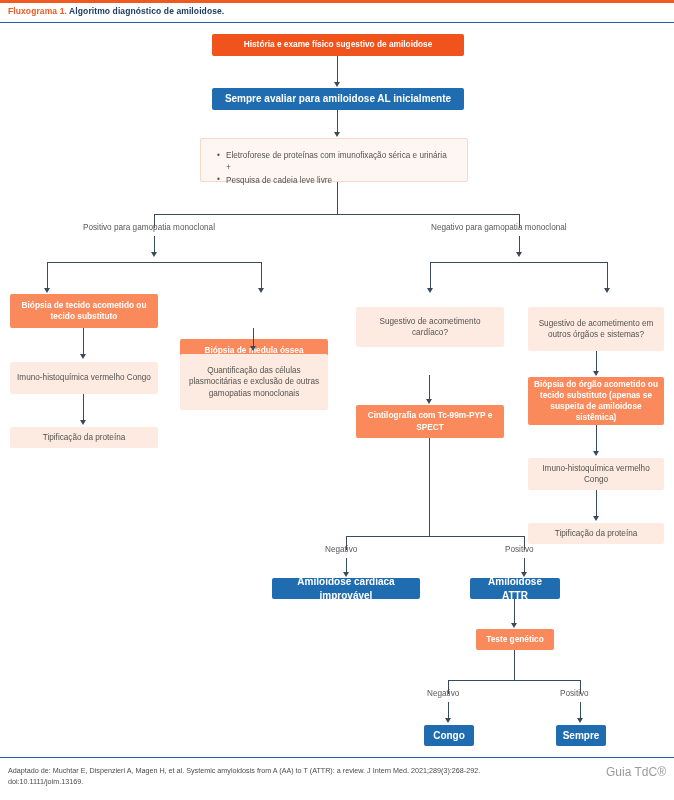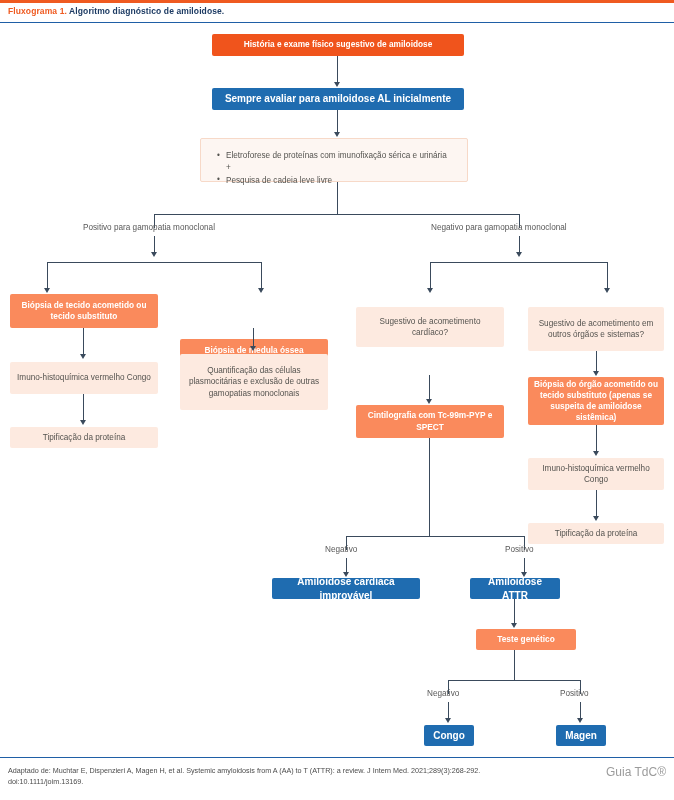--- a/index.html
+++ b/index.html
@@ -186,41 +186,41 @@
   <div class="node blue" style="left:272px; top:554px; width:148px; height:21px;">
     <span>Amiloidose cardíaca improvável</span>
   </div>
 
   <div class="node blue" style="left:470px; top:554px; width:90px; height:21px;">
     <span>Amiloidose ATTR</span>
   </div>
   <div class="v" style="left:514px; top:575px; height:26px;"></div>
   <div class="arrow" style="left:511.2px; top:599px;"></div>
 
-  <div class="node orange-mid" style="left:476px; top:605px; width:100px; height:21px;">
+  <div class="node orange-mid" style="left:476px; top:605px; width:78px; height:21px;">
     <span>Teste genético</span>
   </div>
 
   <div class="v" style="left:514px; top:626px; height:30px;"></div>
   <div class="h" style="left:448px; top:656px; width:133px;"></div>
   <div class="v" style="left:448px; top:656px; height:14px;"></div>
   <div class="v" style="left:580px; top:656px; height:14px;"></div>
 
   <div class="label" style="left:427px; top:665px;">Negativo</div>
   <div class="label" style="left:560px; top:665px;">Positivo</div>
 
   <div class="v" style="left:448px; top:678px; height:18px;"></div>
   <div class="arrow" style="left:445.2px; top:694px;"></div>
   <div class="v" style="left:580px; top:678px; height:18px;"></div>
   <div class="arrow" style="left:577.2px; top:694px;"></div>
 
   <div class="node blue" style="left:424px; top:701px; width:50px; height:21px;">
     <span>Congo</span>
   </div>
   <div class="node blue" style="left:556px; top:701px; width:50px; height:21px;">
-    <span>Magen</span>
+    <span>Sempre</span>
   </div>
 
 </div>
 
 <div id="footrule"></div>
 <div id="footnote">Adaptado de: Muchtar E, Dispenzieri A, Magen H, et al. Systemic amyloidosis from A (AA) to T (ATTR): a review. J Intern Med. 2021;289(3):268-292. doi:10.1111/joim.13169.</div>
 <div id="brand">Guia TdC®</div>
 
 </body></html>

